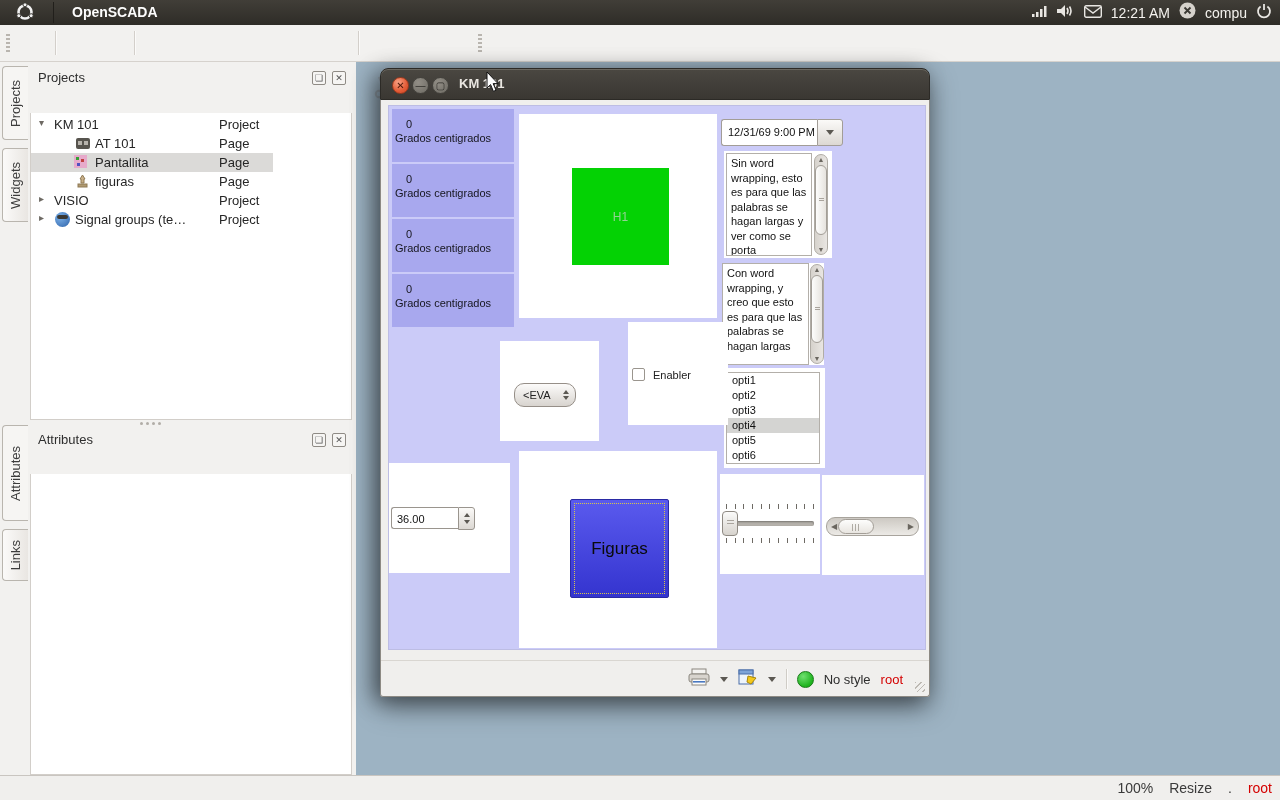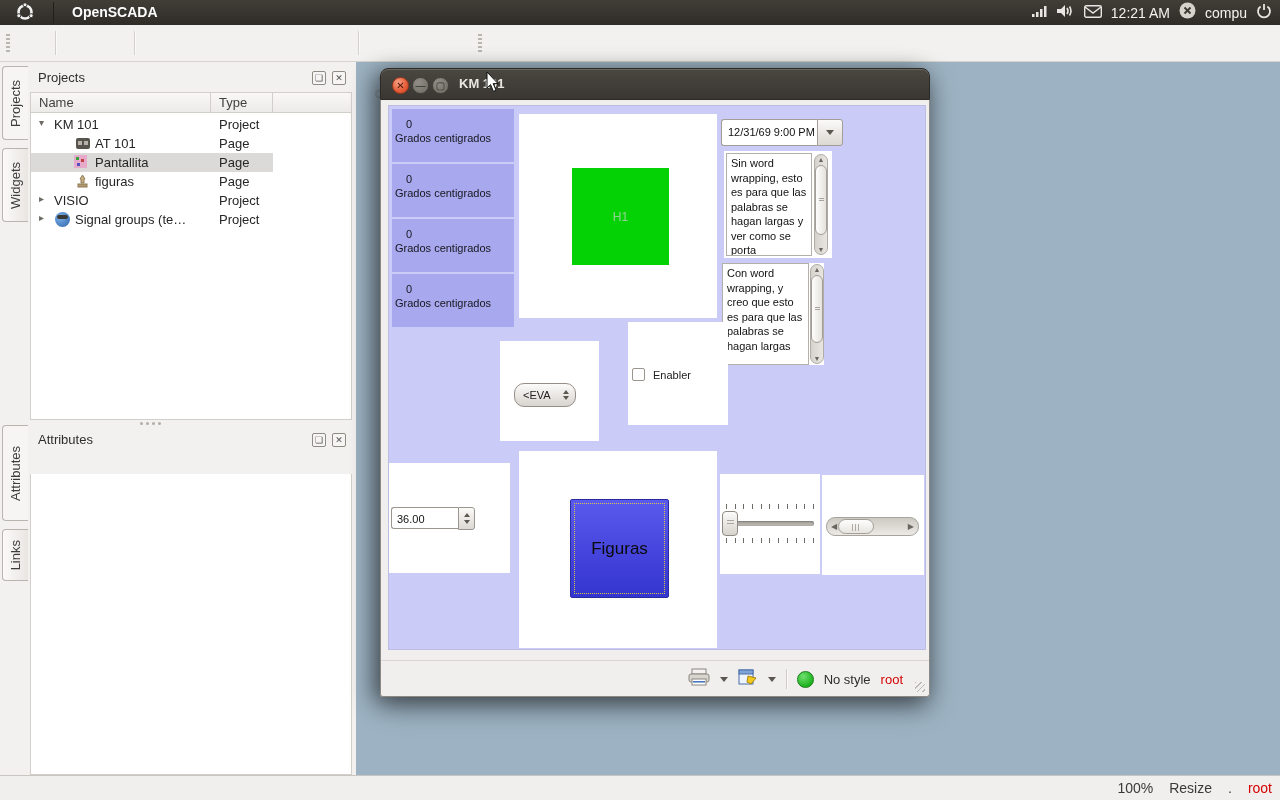--- a/index.html
+++ b/index.html
@@ -373,24 +373,20 @@
       <span>Attributes</span>
     </div>
   <div class="vtab" style="top:467px;height:52px">
       <span>Links</span>
     </div>
 
   <div class="panel" style="top:4px;height:354px">
     <span class="ptitle">Projects</span>
     <span class="pbtn" style="right:26px">❏</span>
     <span class="pbtn" style="right:6px">✕</span>
-    <div class="thead" style="top:26px">
-      <span class="c" style="width:180px">Name</span>
-      <span class="c" style="width:62px">Type</span>
-    </div>
     <div class="tbody" style="top:47px;height:307px">
       <div class="trow" style="top:2px">
         <span class="expn" style="left:8px">▾</span>
         <span class="nm" style="left:23px">KM 101</span>
         <span class="tp">Project</span>
       </div>
       <div class="trow" style="top:21px">
         <span class="abs" style="left:45px;top:4px;width:14px;height:11px;background:#57544e;border-radius:2px">
           <i class="abs" style="left:2px;top:3px;width:4px;height:4px;background:#b7b3ac"></i>
           <i class="abs" style="left:8px;top:3px;width:4px;height:4px;background:#b7b3ac"></i>
@@ -497,20 +493,30 @@
         <div class="vscroll" style="left:88px;top:1px;height:100px">
           <div class="vtrack"></div>
           <span class="sarr" style="top:2px">▲</span>
           <div class="vthumb" style="top:11px;height:68px">
               <i></i>
             </div>
           <span class="sarr" style="bottom:2px">▼</span>
         </div>
       </div>
 
+      <div class="listwrap" style="left:335px;top:262px;width:101px;height:100px">
+        <div class="list">
+          <div class="litem">opti1</div>
+          <div class="litem">opti2</div>
+          <div class="litem">opti3</div>
+          <div class="litem sel">opti4</div>
+          <div class="litem">opti5</div>
+          <div class="litem">opti6</div>
+        </div>
+      </div>
 
 
       <div class="wpanel" style="left:111px;top:235px;width:99px;height:100px">
         <div class="spinpill" style="left:14px;top:42px;width:62px;height:24px">
           <span class="txt">&lt;EVA</span>
           <span class="spinarrows">
               <i class="uarr"></i>
               <i class="darr2"></i>
             </span>
         </div>

